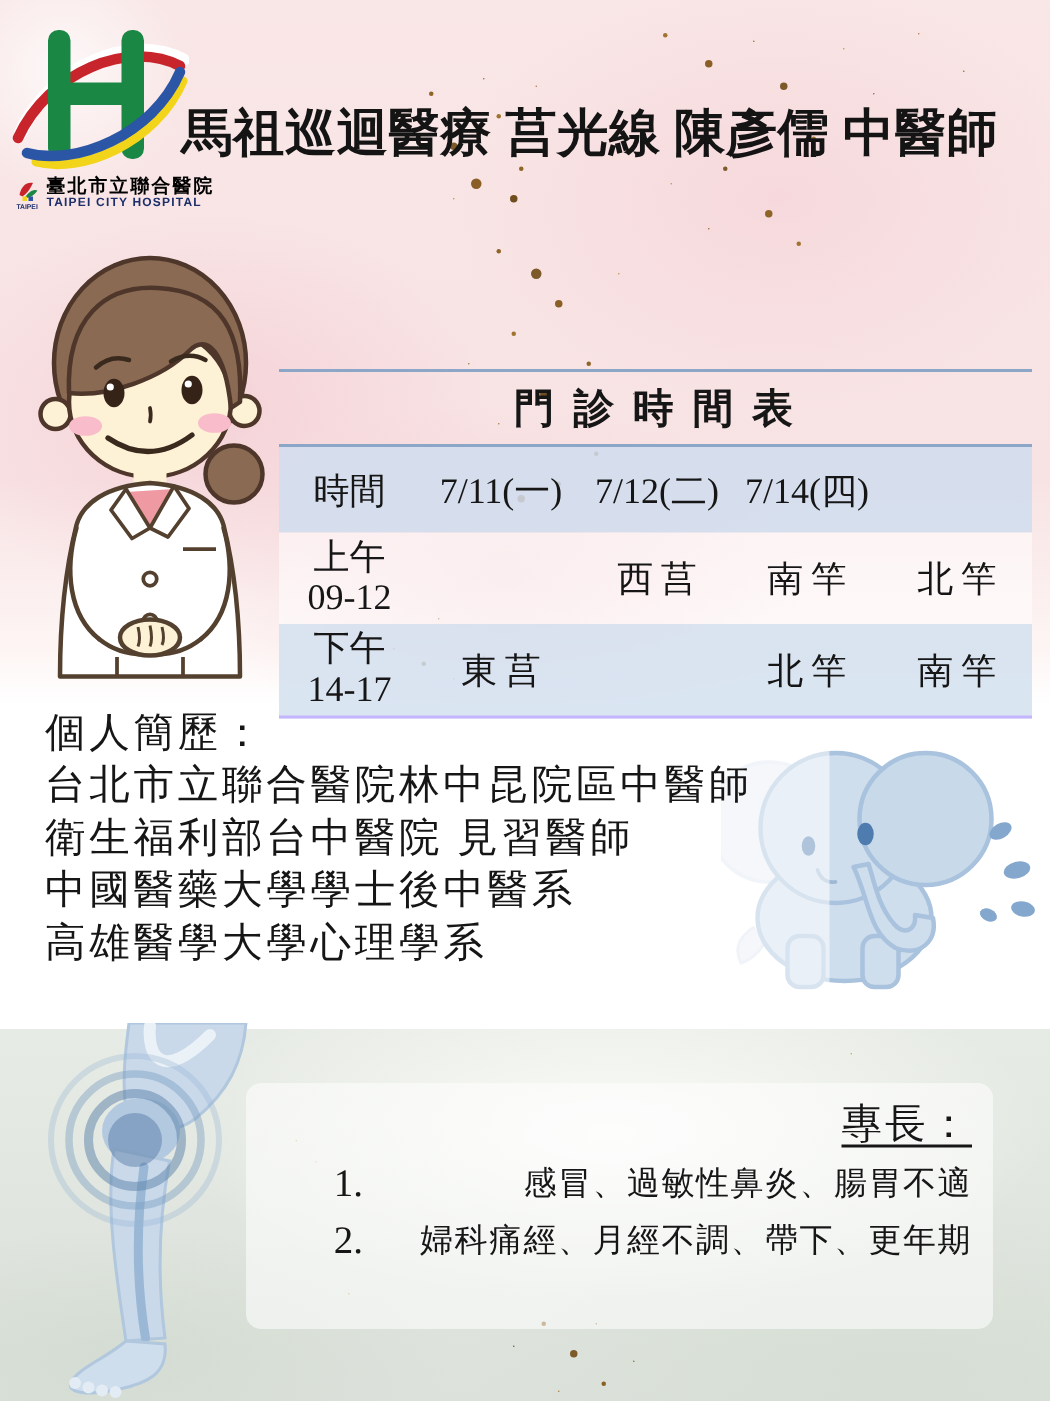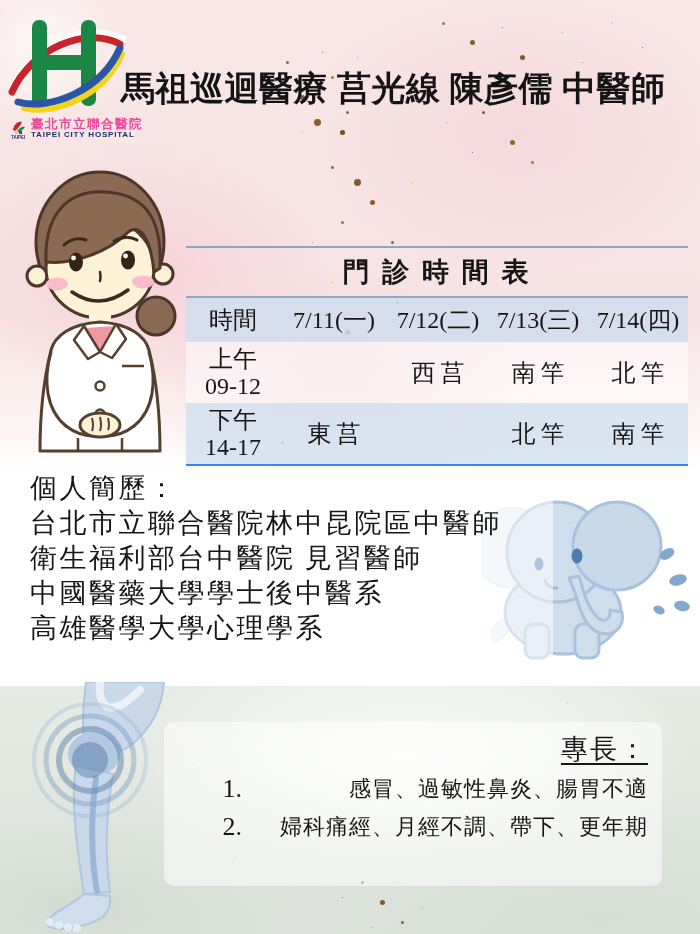--- a/index.html
+++ b/index.html
@@ -31,35 +31,35 @@
     321px 436px 0 -1px #8f6427,256px 391px 0 -1px #b98f4e,291px 411px 0 -1px #8a5f26;}
   .speck-e{left:0;top:0;box-shadow:361px 881px 0 0 #8f6427,381px 901px 0 1px #7c5a2a,401px 921px 0 0 #8a5f26,
     371px 926px 0 -1px #a87b3a,396px 881px 0 -1px #8f6427,341px 896px 0 -1px #6f4d1e,421px 906px 0 -1px #8f6427,
     196px 759px 0 -1px #c9a24e,209px 773px 0 -1px #d4b366,566px 701px 0 -1px #c9a24e,231px 861px 0 -1px #b98f4e;}
 
   
   .logo-svg{position:absolute;left:8px;top:14px;}
   .logo-caption{position:absolute;left:10px;top:118px;display:flex;align-items:center;gap:3px;
     font-family:"Liberation Sans","DejaVu Sans",sans-serif;}
   .logo-caption .txt{display:flex;flex-direction:column;line-height:1.05;}
-  .logo-zh{font-size:12.5px;font-weight:bold;color:#ec4899;letter-spacing:1.5px;}
+  .logo-zh{font-size:12.5px;font-weight:bold;color:#000000;letter-spacing:1.5px;}
   .logo-en{font-size:8px;font-weight:bold;color:#1c2f6b;letter-spacing:.8px;}
 
   
   .title{position:absolute;left:121px;top:66px;width:578px;font-size:34px;font-weight:bold;
     color:#141414;letter-spacing:.5px;white-space:nowrap;}
 
   
   .schedule{position:absolute;left:186px;top:206px;width:502px;margin-top:40px;}
   .sched-heading{box-sizing:border-box;height:52px;line-height:48px;border-top:2px solid #8ba6c6;
     border-bottom:2px solid #8ba6c6;text-align:center;font-size:27px;font-weight:bold;letter-spacing:3px;}
   .tr{display:grid;grid-template-columns:94px 108px 100px 100px 100px;}
-  .row-head{background:rgba(208,221,238,.85);height:44px;}
+  .row-head{background:rgba(208,221,238,.85);height:57px;}
   .row-am{background:rgba(255,255,255,.5);height:61px;}
-  .row-pm{background:rgba(211,225,240,.85);height:61px;border-bottom:2px solid #3b82f6;}
+  .row-pm{background:rgba(211,225,240,.85);height:61px;border-bottom:2px solid #c4b5fd;}
   .cell{display:flex;align-items:center;justify-content:center;font-size:24px;}
   .cell-date{font-size:24px;text-align:center;}
   .cell-period{flex-direction:column;line-height:27px;font-size:24px;}
   .cell-island{letter-spacing:5px;text-indent:5px;}
 
   
   .resume{position:absolute;left:30px;top:471px;z-index:2;font-size:27px;line-height:35px;letter-spacing:2.5px;}
 
   
   .elephant-svg{position:absolute;left:481px;top:490px;z-index:1;}
@@ -151,21 +151,20 @@
     <path d="M82,258 q2,8 0,13 M90,257 q2,9 0,14 M98,258 q2,8 0,12" fill="none" stroke="#54402e" stroke-width="2"></path>
     <path d="M68,291 L68,278 M112,291 L112,278" stroke="#54402e" stroke-width="2.5"></path>
   </svg>
 
   <div class="schedule">
     <div class="sched-heading">門 診 時 間 表</div>
     <div class="tr row-head">
       <div class="cell">時間</div>
       <div class="cell cell-date">7/11(一)</div>
       <div class="cell cell-date">7/12(二)</div>
-      <div class="cell cell-date">7/13(三)</div>
       <div class="cell cell-date">7/14(四)</div>
     </div>
     <div class="tr row-am">
       <div class="cell cell-period">
         <span>上午</span>
         <span>09-12</span>
       </div>
       <div class="cell cell-island"></div>
       <div class="cell cell-island">西莒</div>
       <div class="cell cell-island">南竿</div>

